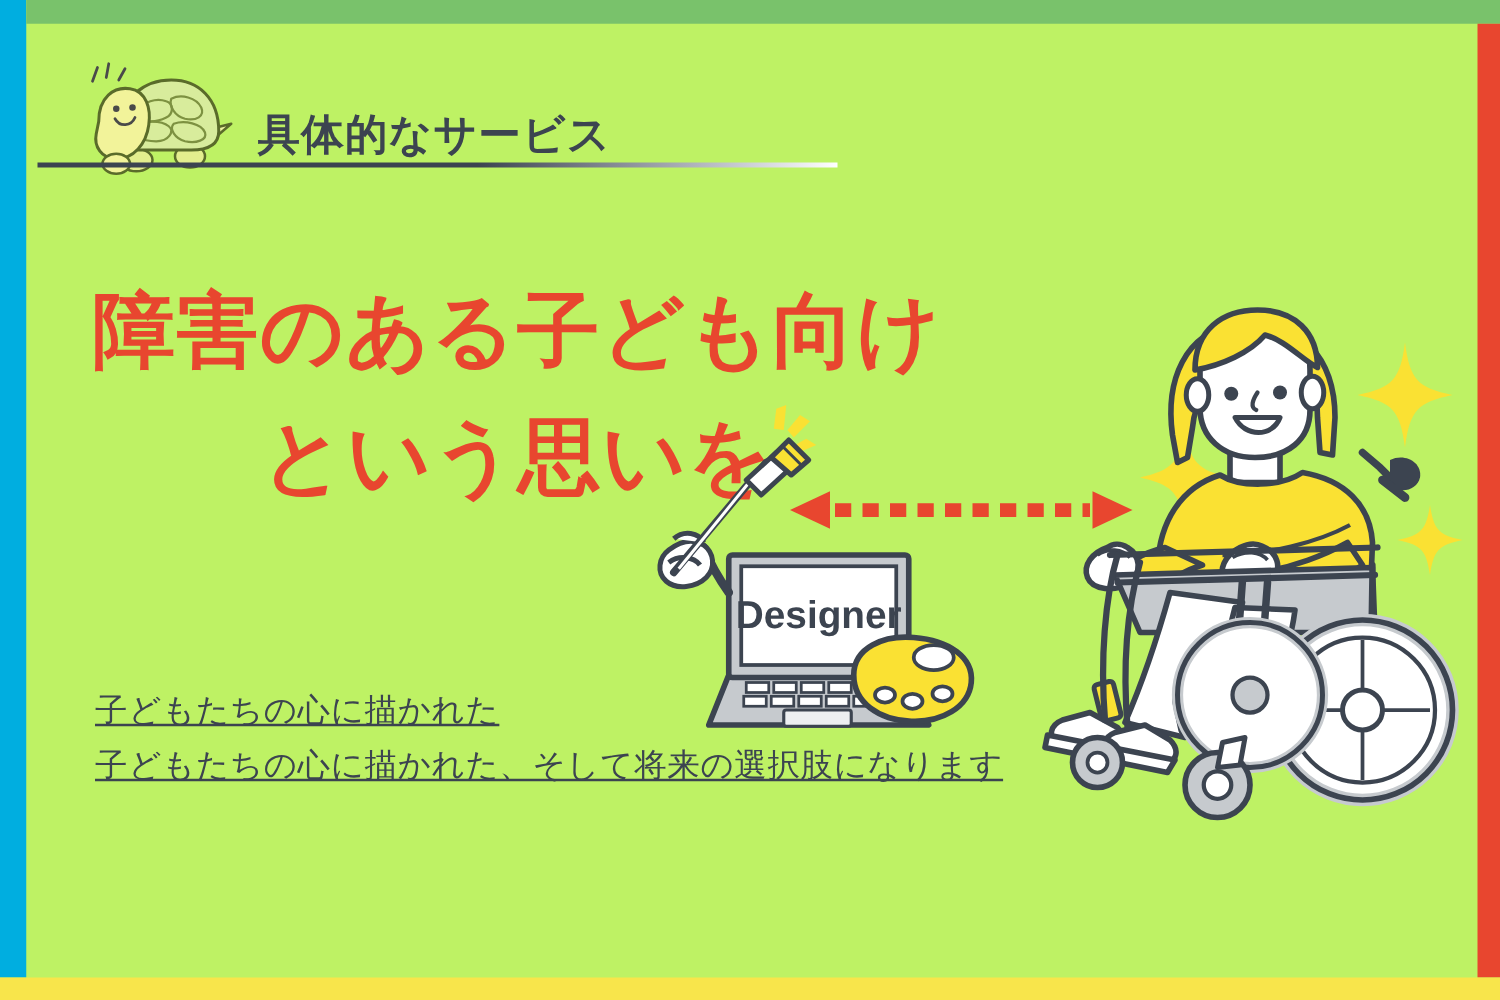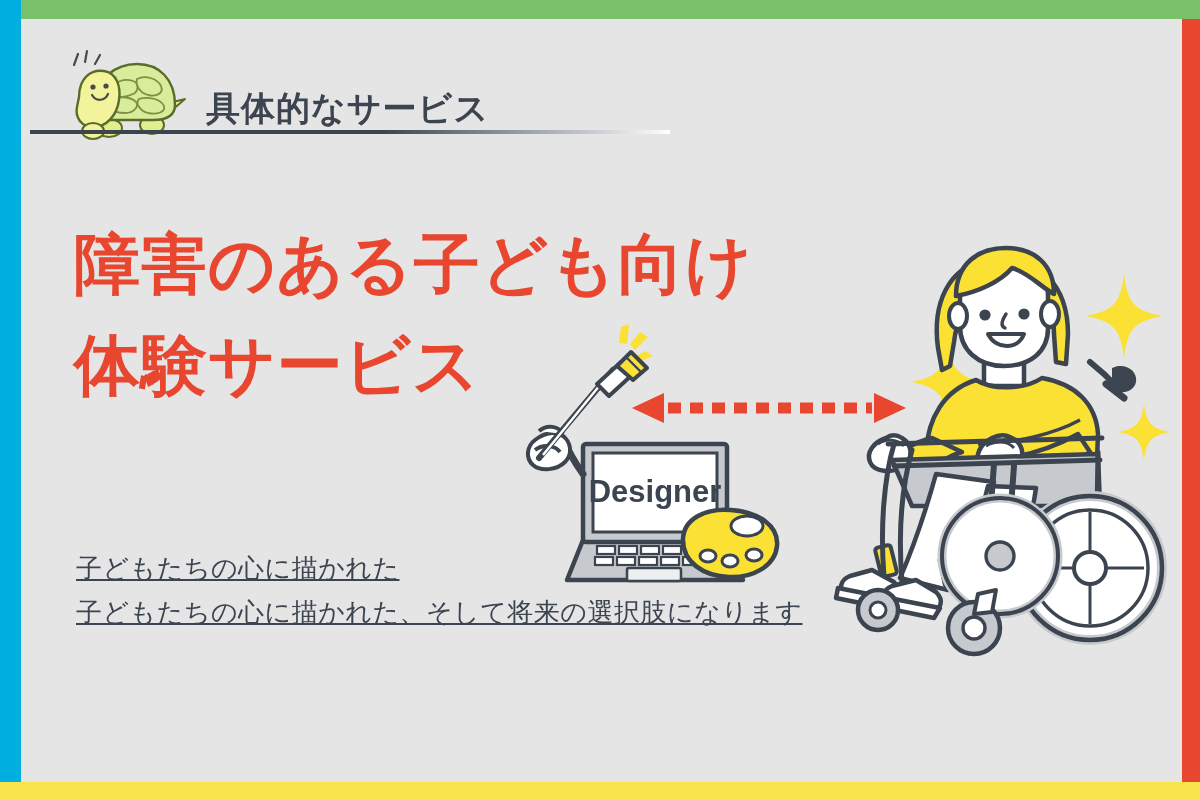--- a/index.html
+++ b/index.html
@@ -7,21 +7,21 @@
     padding: 0;
     background: #ffffff;
   }
   body {
     font-family: "Liberation Sans", "DejaVu Sans", sans-serif;
   }
   .slide {
     position: relative;
     width: 1200px;
     height: 800px;
-    background: #e5e5e5;
+    background: #bef264;
     overflow: hidden;
   }
 
   
   .bar-left {
     position: absolute;
     left: 0; top: 0;
     width: 21px; height: 782px;
     background: #00AEE0;
   }
@@ -75,20 +75,21 @@
   
   .main-title {
     position: absolute;
     left: 74px; top: 214px;
     color: #E8462F;
     font-size: 66px;
     font-weight: bold;
     line-height: 101px;
     letter-spacing: 1px;
     white-space: nowrap;
+    text-align: center;
   }
   .main-title .tl {
     display: block;
     height: 101px;
   }
 
   
   .body-copy {
     position: absolute;
     left: 76px; top: 546px;
@@ -162,21 +163,21 @@
         <path d="M43 50 C47 57 56 56 59 49" fill="none" stroke="#4a4a4a" stroke-width="2.2" stroke-linecap="round"></path>
       </svg>
     </div>
 
     <div class="header-title">具体的なサービス</div>
   </div>
   <div class="header-rule"></div>
 
   <div class="main-title">
     <span class="tl">障害のある子ども向け</span>
-    <span class="tl">体験サービス</span>
+    <span class="tl">という思いを</span>
   </div>
 
   <div class="body-copy">
     <span class="bl">子どもたちの心に描かれた</span>
     <span class="bl">子どもたちの心に描かれた、そして将来の選択肢になります</span>
   </div>
 
   <div class="illus-laptop">
     <svg width="290" height="300" viewBox="0 0 290 300">
 

